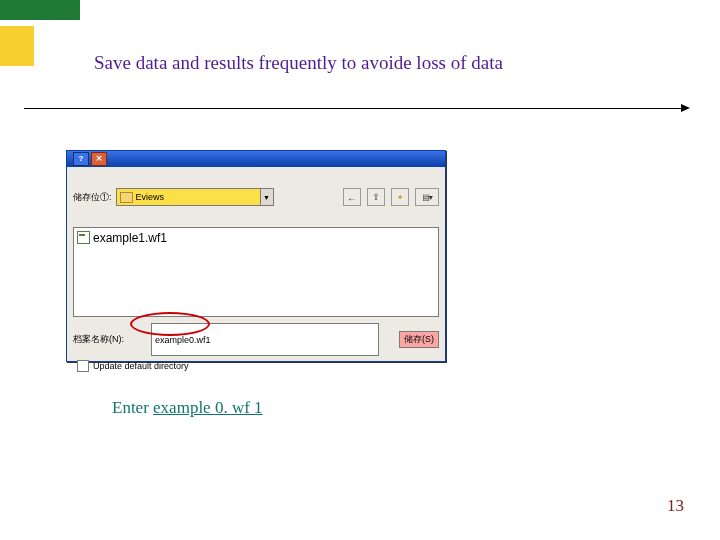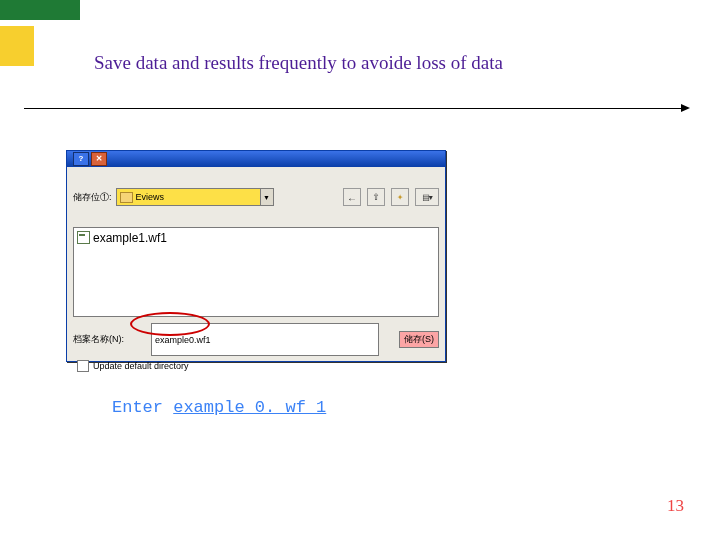--- a/index.html
+++ b/index.html
@@ -37,23 +37,23 @@
   .row input,.row .combo{flex:1;height:15px;border:1px solid #7a7a7a;background:#fff;font-size:9px;padding:8px 3px;font-family:inherit}
   .row .combo{position:relative;display:flex;align-items:center}
   .row .combo .dd{position:absolute;right:0;top:0;width:12px;height:100%;background:#dedacd;border-left:1px solid #7a7a7a;display:flex;align-items:center;justify-content:center;font-size:7px}
   .row button{width:40px;height:17px;background:#fca5a5;border:1px solid #7a7a7a;font-size:9px;font-family:inherit;padding:0}
   .chkrow{display:flex;align-items:center;gap:4px;font-size:9px;margin-top:2px;margin-left:4px}
   .chk{width:10px;height:10px;border:1px solid #7a7a7a;background:#fff}
   
   .circ{position:absolute;border:2px solid #cc0000;border-radius:50%;pointer-events:none}
   .circ1{left:130px;top:312px;width:76px;height:20px}
   
-  .caption{position:absolute;left:112px;top:398px;font-family:Liberation Mono, monospace;font-size:17px;color:#3b82f6}
+  .caption{position:absolute;left:112px;top:398px;font-family:Liberation Serif, serif;font-size:17px;color:#0f766e}
   .caption u{text-decoration:underline}
-  .pageno{position:absolute;right:36px;bottom:24px;font-family:"Times New Roman",serif;font-size:17px;color:#ef4444}
+  .pageno{position:absolute;right:36px;bottom:24px;font-family:"Times New Roman",serif;font-size:17px;color:#7f1d1d}
 </style>
 </head>
 <body>
 
 <div class="slide">
   <div class="green-tab"></div>
   <div class="yellow-block"></div>
 
   <div class="heading">
     <span>Save data and results frequently to avoide loss of data</span><br>

